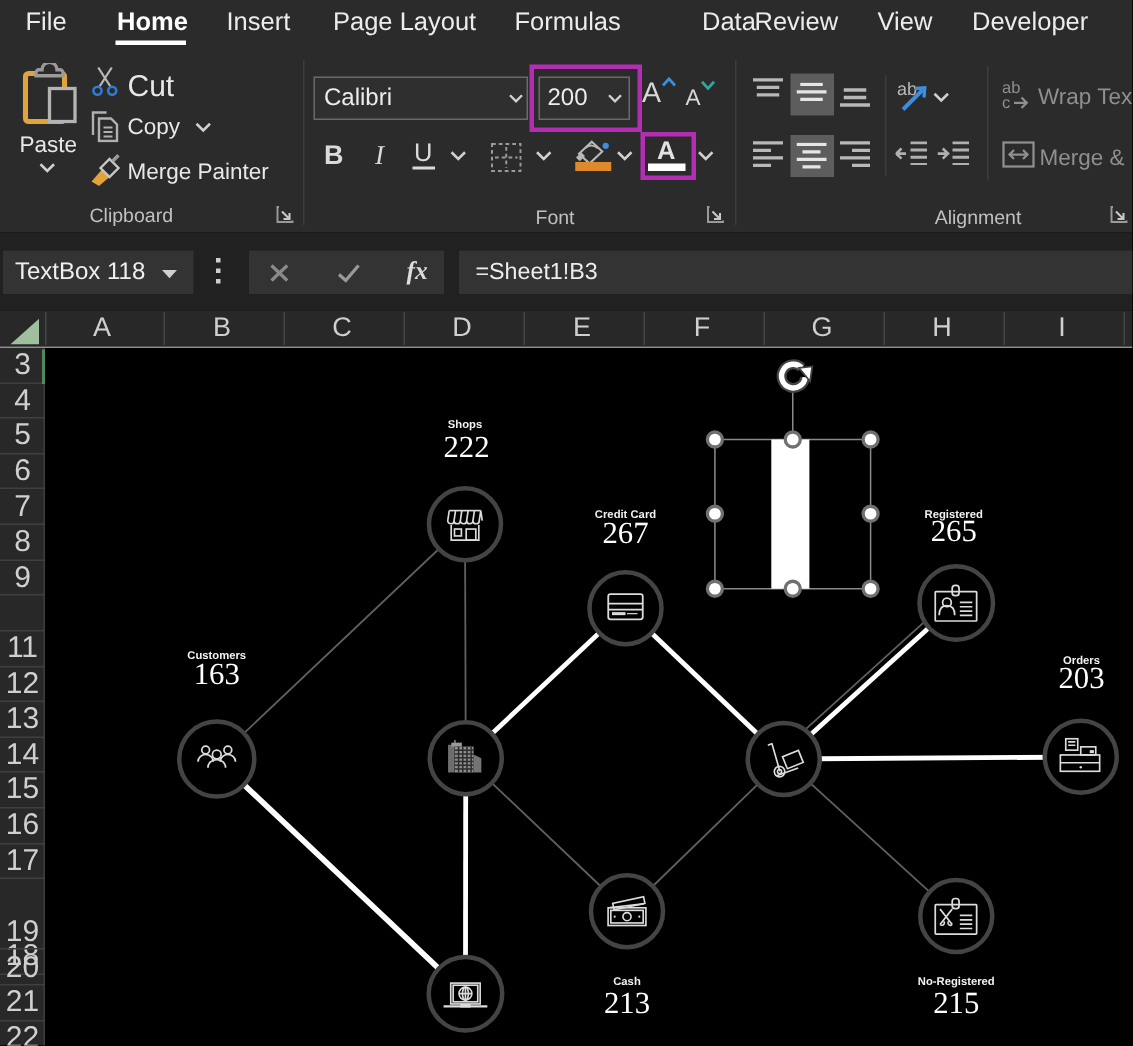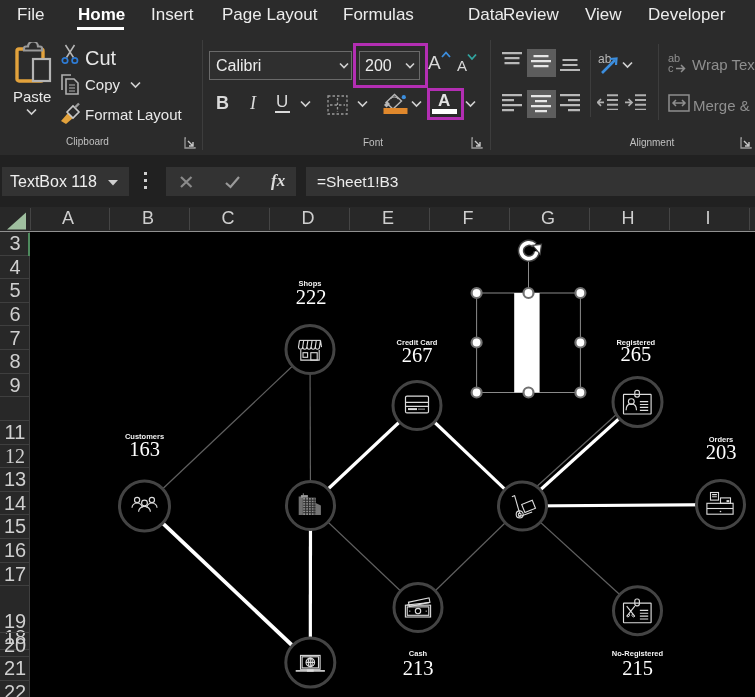--- a/index.html
+++ b/index.html
@@ -1,21 +1,21 @@
 <!DOCTYPE html>
 <html><head>
 <meta charset="utf-8">
 <style>
   html,body{margin:0;padding:0;}
   body{width:755px;height:697px;background:#000;overflow:hidden;
        font-family:"Liberation Sans",sans-serif;position:relative;}
   .abs{position:absolute;line-height:1;white-space:nowrap;}
   .tab{position:absolute;top:6px;font-size:17px;color:#ececec;line-height:1;}
   .btxt{position:absolute;font-size:14.5px;color:#e8e8e8;line-height:1;}
-  .glabel{position:absolute;font-size:10px;color:#c0c0c0;line-height:1;}
+  .glabel{position:absolute;font-size:13px;color:#c0c0c0;line-height:1;}
   .sep{position:absolute;width:1px;background:#3d3d3d;}
   .combo{position:absolute;border:1px solid #6a6a6a;background:#2f2f2f;box-sizing:border-box;}
   .gray{color:#8f8f8f;}
   .colL{position:absolute;top:209px;width:80px;text-align:center;font-size:18px;color:#cfcfcf;line-height:1;}
   .colS{position:absolute;top:208px;width:1px;height:22px;background:#454545;}
   .rowN{position:absolute;left:0;width:30px;height:23.6px;text-align:center;font-size:20px;color:#cfcfcf;
         line-height:23.6px;border-bottom:1px solid #3f3f3f;box-sizing:border-box;}
 </style>
 </head>
 <body>
@@ -63,21 +63,21 @@
 <div class="btxt" style="left:85px;top:77px;font-size:15px;">Copy</div>
 <svg class="abs" style="left:129px;top:81px;" width="13" height="8">
     <path d="M2,1.5 L6.5,6 L11,1.5" stroke="#d0d0d0" stroke-width="1.7" fill="none"></path>
   </svg>
 
 <svg class="abs" style="left:58px;top:101px;" width="26" height="24" viewBox="0 0 26 24">
   <path d="M3,20 L10,12 L15,17 L8,23 z" fill="#e2a23c"></path>
   <path d="M9,11 L15,5 L21,11 L15,17 z" fill="#2b2b2b" stroke="#c8c8c8" stroke-width="1.6"></path>
   <path d="M17,6.5 L21,2.5" stroke="#9a9a9a" stroke-width="2.4"></path>
 </svg>
-<div class="btxt" style="left:85px;top:107px;font-size:15px;">Format Layout</div>
+<div class="btxt" style="left:85px;top:107px;font-size:15px;">Merge Painter</div>
 
 <div class="glabel" style="left:40px;top:137px;width:95px;text-align:center;">Clipboard</div>
 <svg class="abs" style="left:184px;top:137px;" width="12" height="12" viewBox="0 0 12 12">
   <path d="M2,1 h-1 v10 h10 v-1" fill="none" stroke="#9a9a9a" stroke-width="1.3"></path>
   <path d="M4,4 L9,9 M9,5 v4 h-4" fill="none" stroke="#c8c8c8" stroke-width="1.4"></path>
 </svg>
 
 <div class="combo" style="left:209px;top:51px;width:143px;height:29px;"></div>
 <div class="abs" style="left:216px;top:58px;font-size:16px;color:#ececec;">Calibri</div>
 <svg class="abs" style="left:338px;top:62px;" width="12" height="8">
@@ -245,21 +245,21 @@
 <div class="abs" style="left:0;top:232px;width:30px;height:465px;background:#282828;border-right:1px solid #3f3f3f;box-sizing:border-box;"></div>
 <div class="rowN" style="top:232px;">3</div>
 <div class="rowN" style="top:255.6px;">4</div>
 <div class="rowN" style="top:279.2px;">5</div>
 <div class="rowN" style="top:302.9px;">6</div>
 <div class="rowN" style="top:326.5px;">7</div>
 <div class="rowN" style="top:350.1px;">8</div>
 <div class="rowN" style="top:373.7px;">9</div>
 <div class="rowN" style="top:397.3px;padding-left:32px;">10</div>
 <div class="rowN" style="top:421px;">11</div>
-<div class="rowN" style="top:444.6px;font-family:Liberation Serif, serif;">12</div>
+<div class="rowN" style="top:444.6px;">12</div>
 <div class="rowN" style="top:468.2px;">13</div>
 <div class="rowN" style="top:491.8px;">14</div>
 <div class="rowN" style="top:515.4px;">15</div>
 <div class="rowN" style="top:539.1px;">16</div>
 <div class="rowN" style="top:562.7px;">17</div>
 <div class="rowN" style="top:586.3px;margin-top:40px;">18</div>
 <div class="rowN" style="top:609.9px;">19</div>
 <div class="rowN" style="top:633.5px;">20</div>
 <div class="rowN" style="top:657.2px;">21</div>
 <div class="rowN" style="top:680.8px;">22</div>

